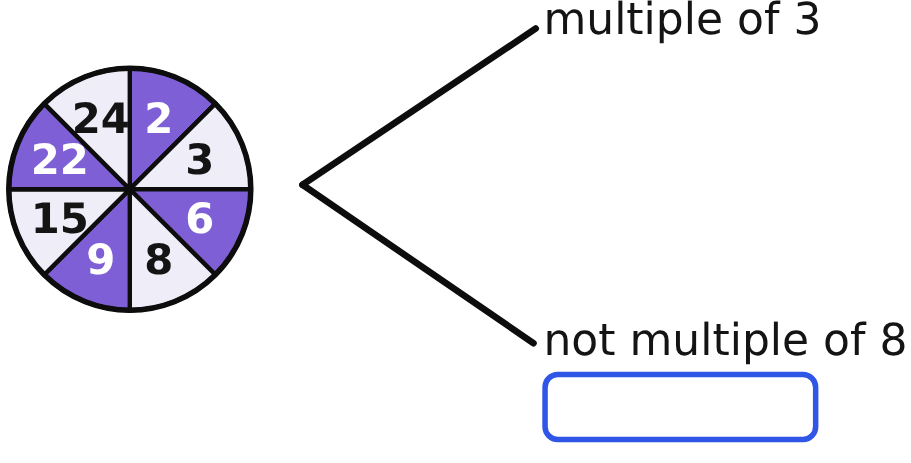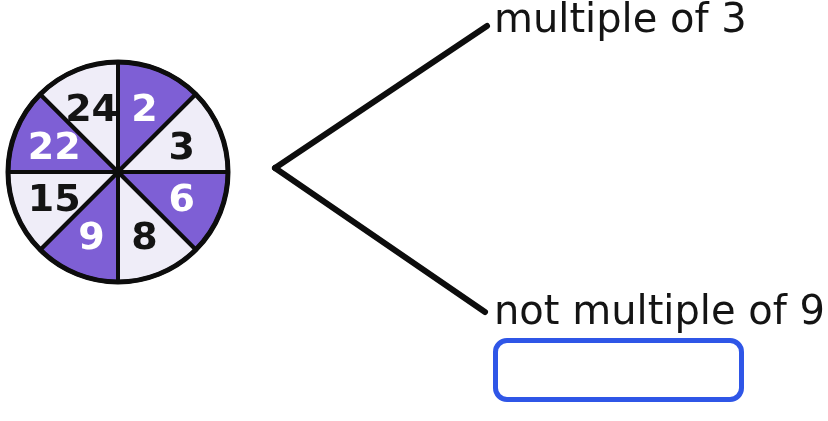--- a/index.html
+++ b/index.html
@@ -86,17 +86,17 @@
       <text x="88.6" y="51.3" text-anchor="middle" dominant-baseline="central" class="spin-num" fill="#141414">24</text>
     </svg>
 
   <svg id="branch-svg" viewBox="0 0 828 421">
     <line id="branch-line-top" x1="275" y1="168" x2="487" y2="26" stroke-width="6" stroke-linecap="round" stroke="#0D0D0D"></line>
     <line id="branch-line-bottom" x1="275" y1="168" x2="485" y2="312" stroke-width="6" stroke-linecap="round" stroke="#0D0D0D"></line>
   </svg>
 
   <div class="branch-label" id="label-top">multiple of 3</div>
 
-  <div class="branch-label" id="label-bottom">not multiple of 9</div>
+  <div class="branch-label" id="label-bottom">not multiple of 8</div>
 
   <input id="answer-box" type="text" value="" style="border-color: rgb(47, 86, 231);">
 
 </div>
 
 </body></html>

